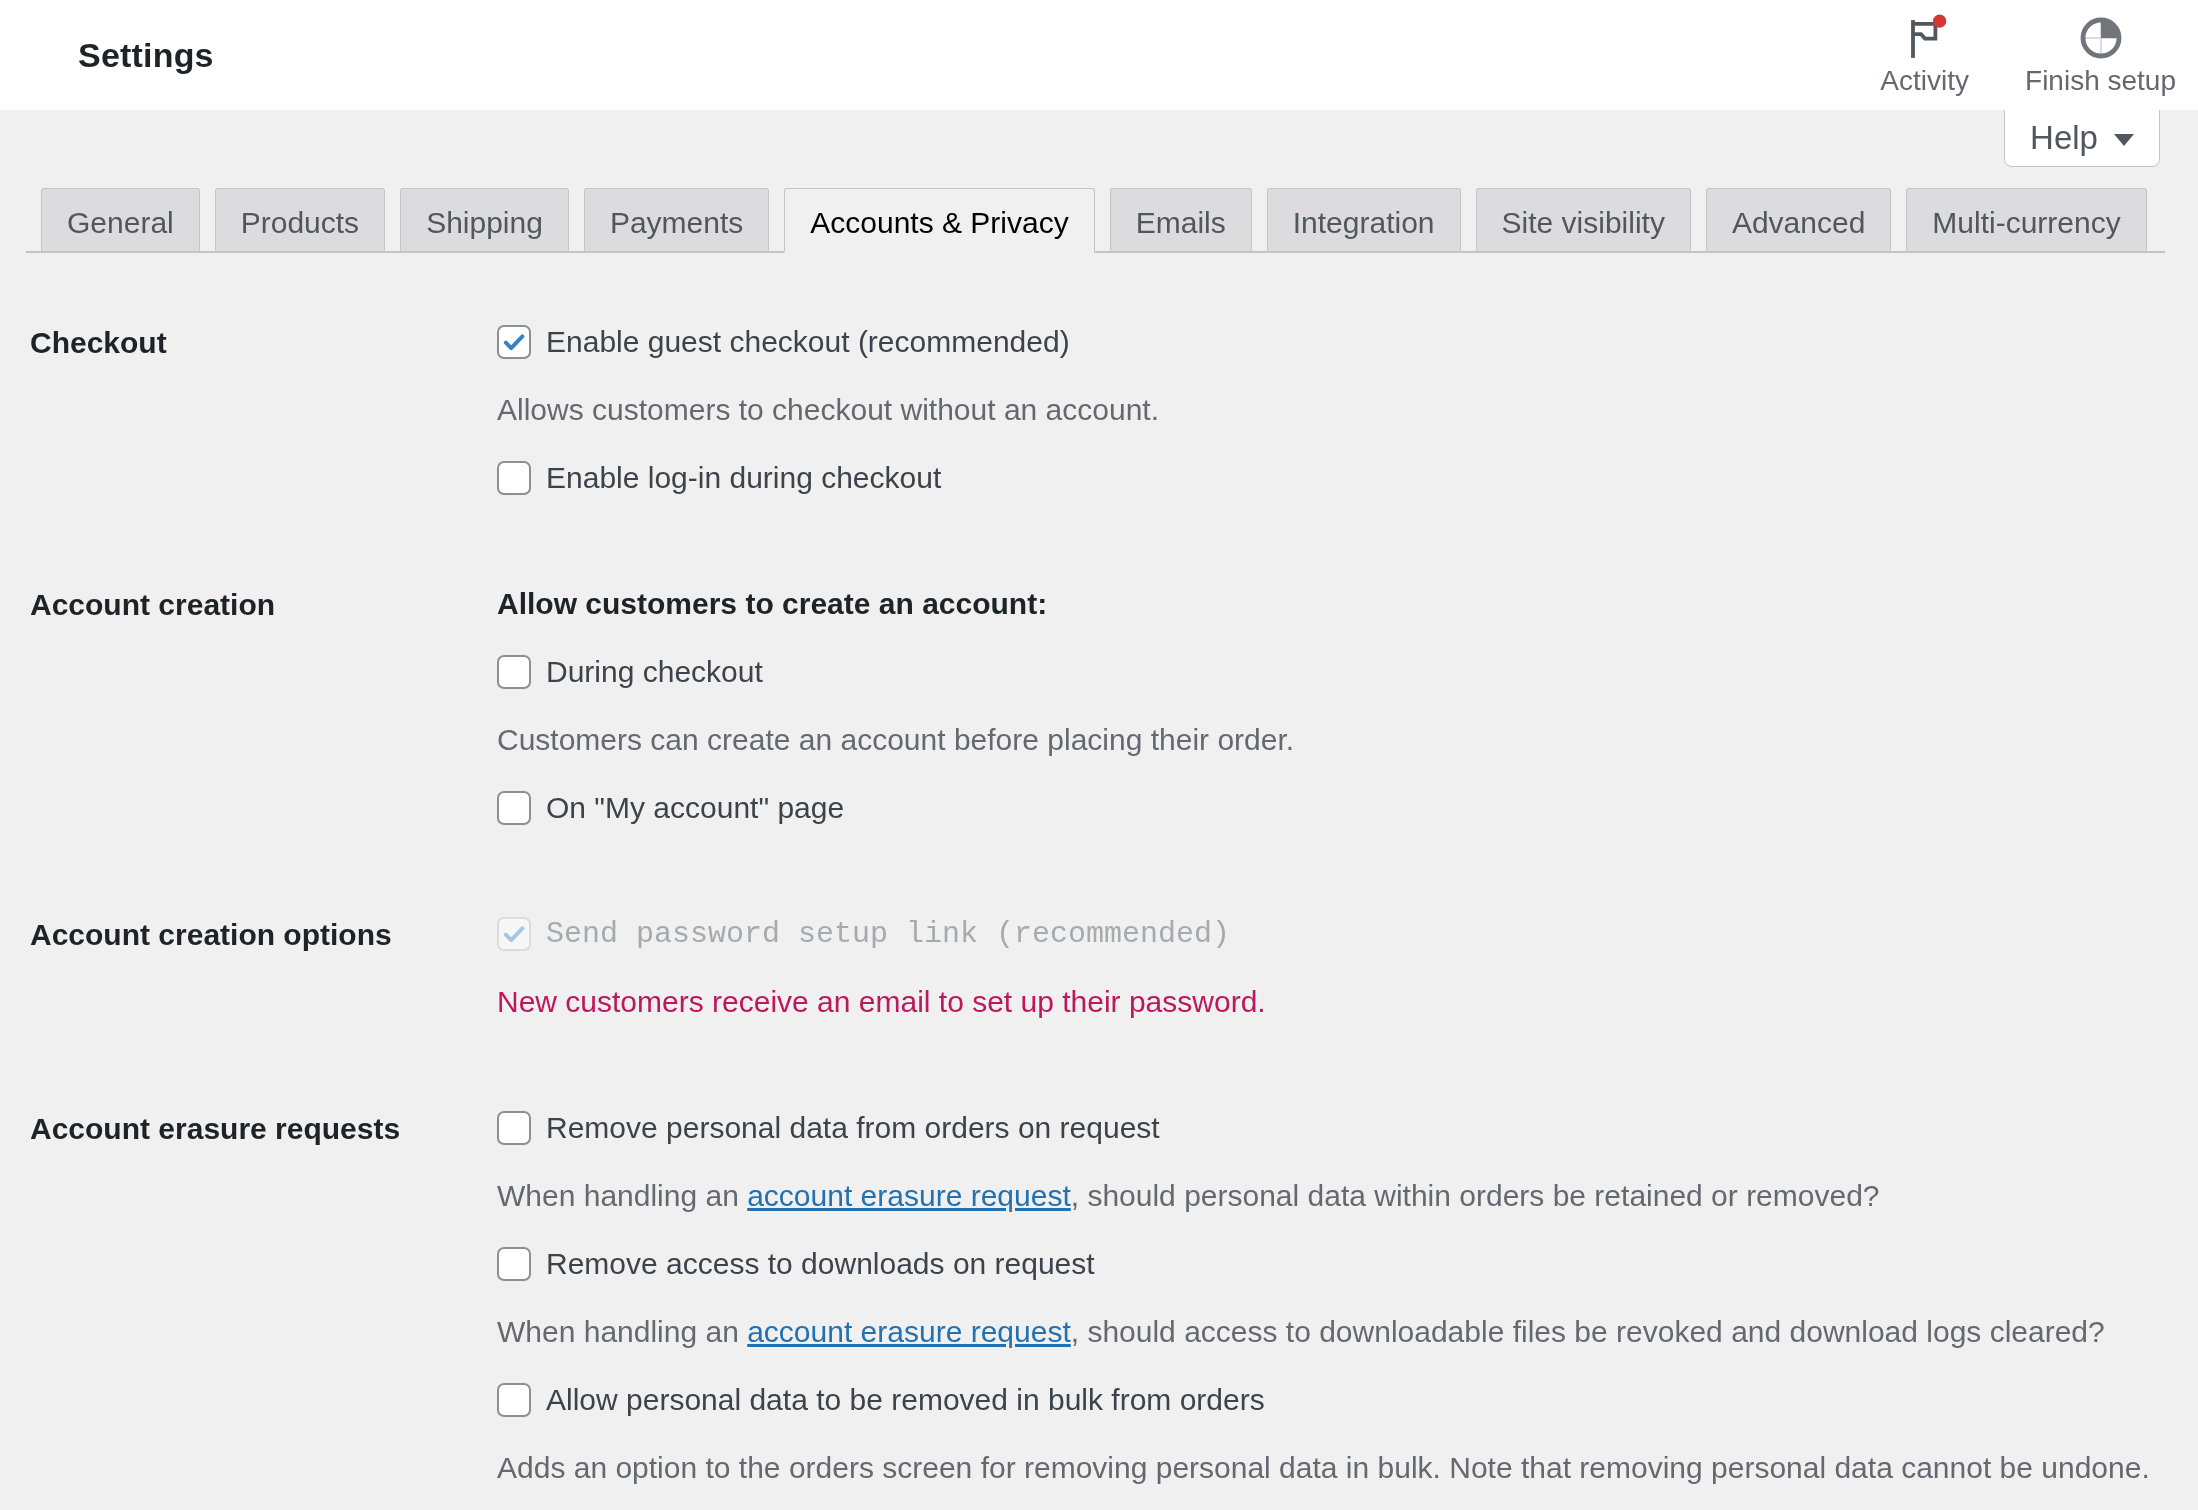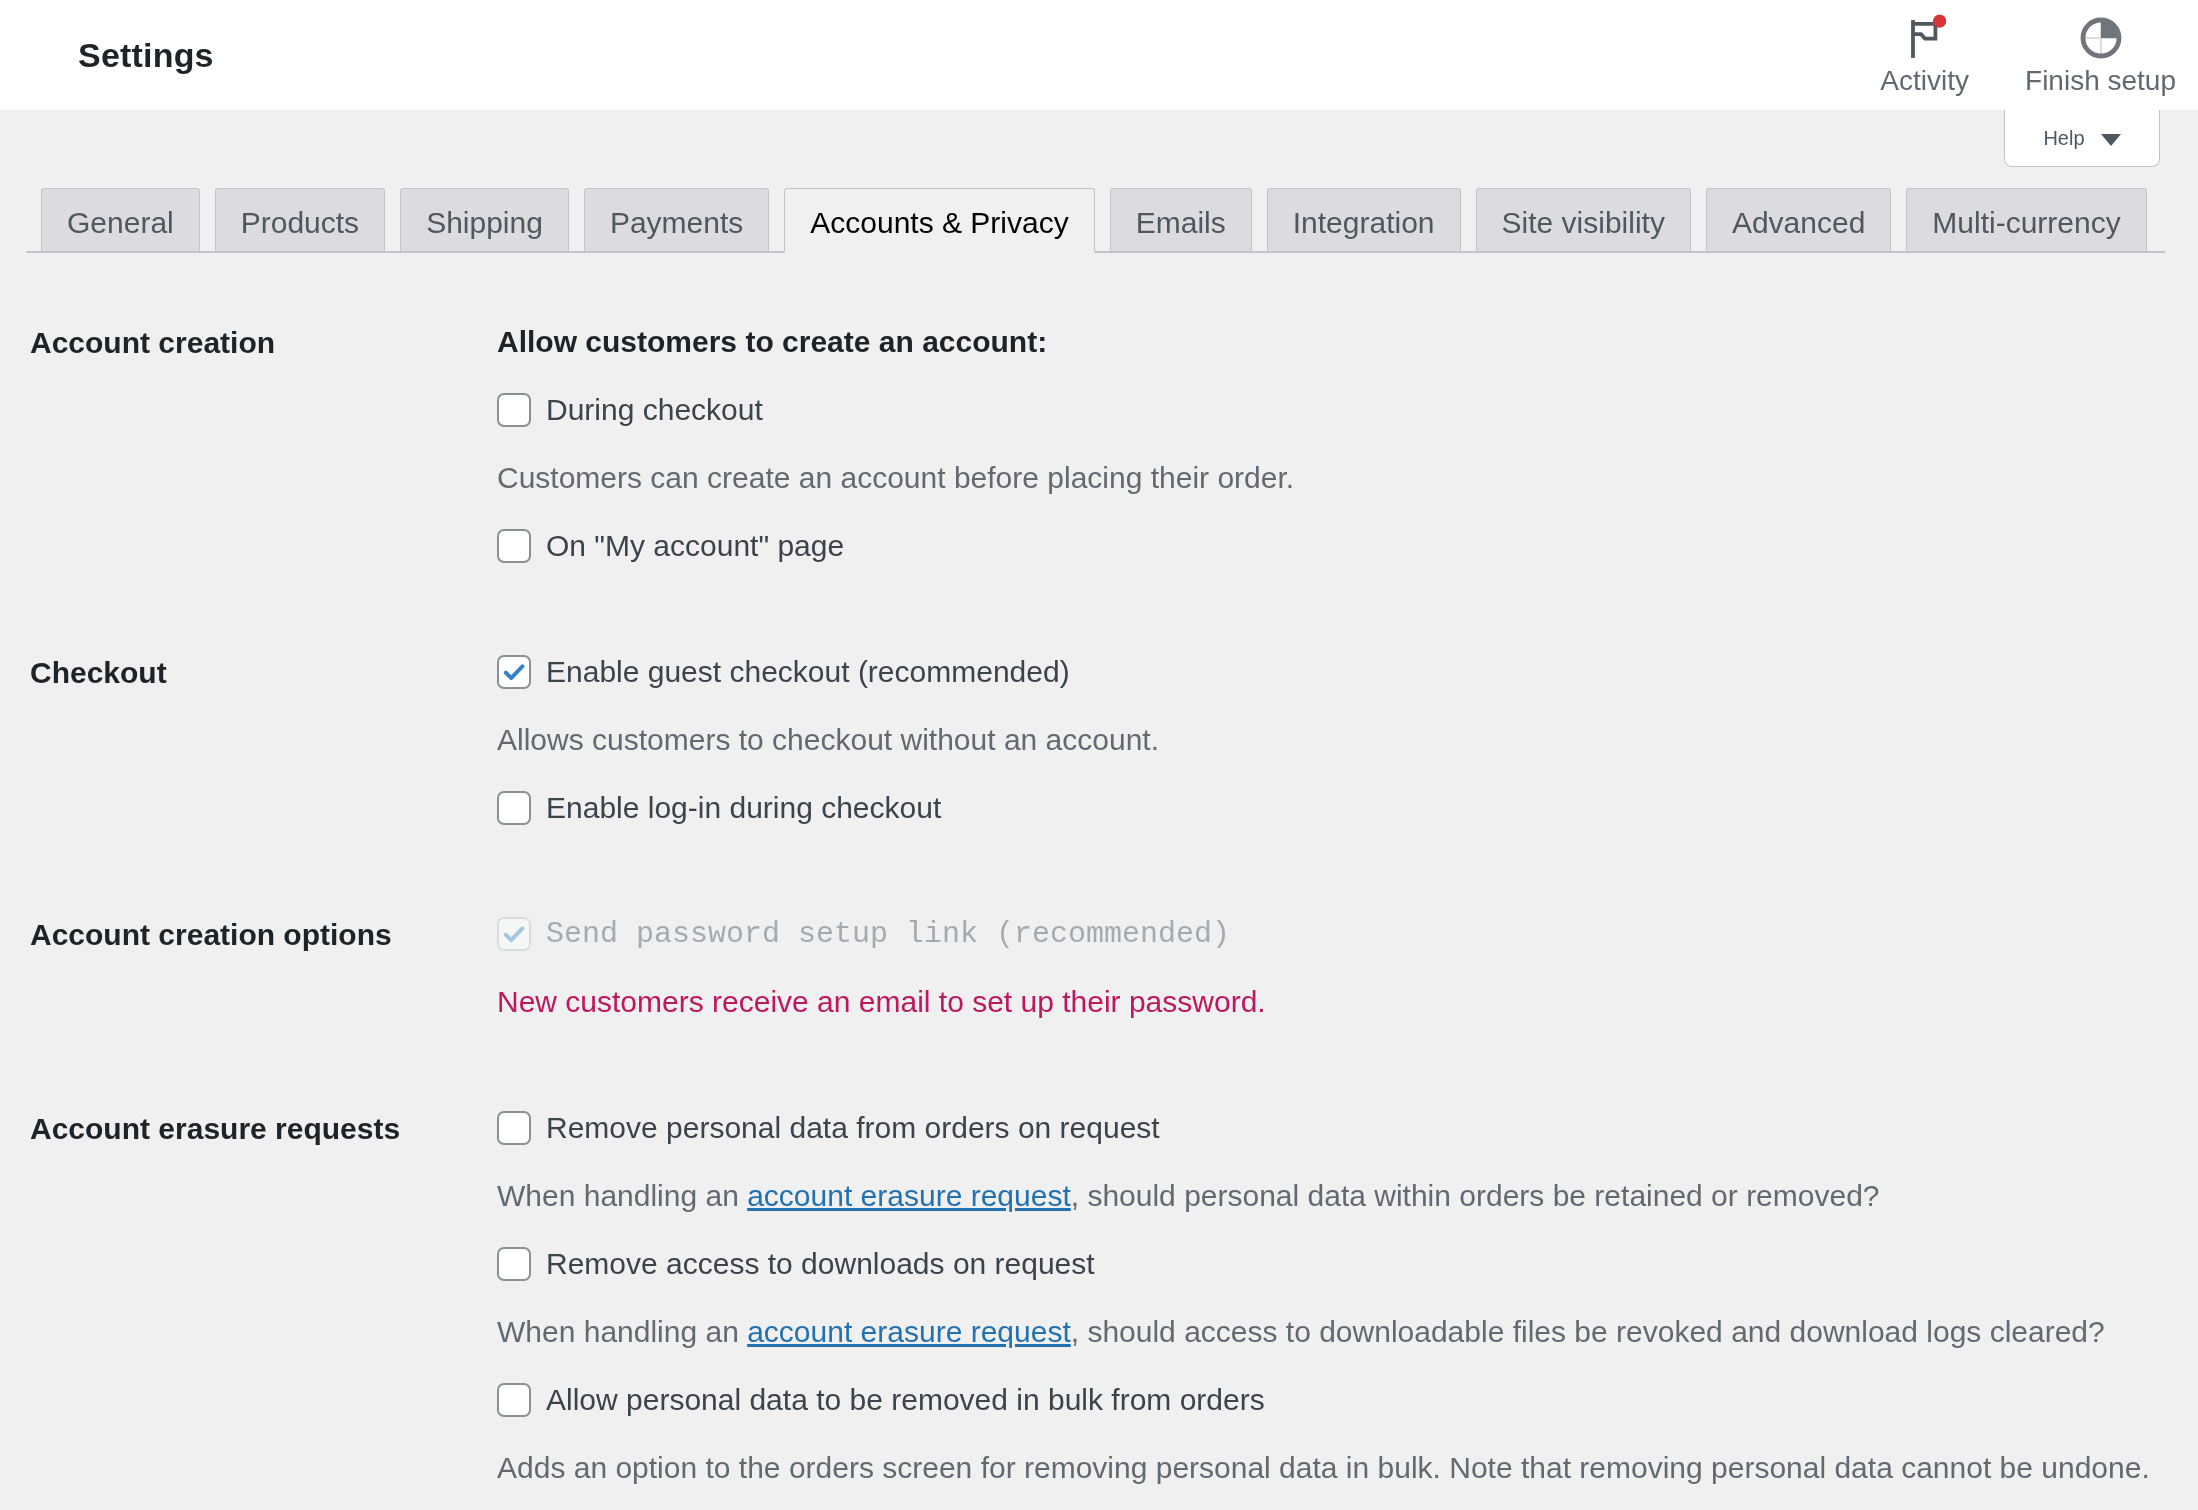--- a/index.html
+++ b/index.html
@@ -61,21 +61,21 @@
     border: 1px solid #c3c4c7;
     border-top: none;
     border-radius: 0 0 8px 8px;
     display: flex;
     align-items: center;
     justify-content: center;
     gap: 16px;
     cursor: pointer;
     z-index: 5;
   }
-  .help-tab .help-text { font-size: 20px; color: #50575e; }
+  .help-tab .help-text { font-size: 33px; color: #50575e; }
   .help-caret {
     width: 0; height: 0;
     border-left: 10px solid transparent;
     border-right: 10px solid transparent;
     border-top: 12px solid #50575e;
     margin-top: 4px;
   }
 
   
   .nav-tab-wrapper {
@@ -220,49 +220,49 @@
     <a class="nav-tab active">Accounts &amp; Privacy</a>
     <a class="nav-tab">Emails</a>
     <a class="nav-tab">Integration</a>
     <a class="nav-tab">Site visibility</a>
     <a class="nav-tab">Advanced</a>
     <a class="nav-tab">Multi-currency</a>
   </nav>
 
 <div class="settings-form">
     <div class="section-row">
-      <div class="section-label">Account creation</div>
-      <div class="section-content">
-        <p class="subheading">Allow customers to create an account:</p>
-        <label class="checkbox-row">
-          <span class="checkbox"></span>
-          <span class="cb-label">During checkout</span>
-        </label>
-        <p class="desc"><span>Customers can create an account before placing their order.</span></p>
-        <label class="checkbox-row">
-          <span class="checkbox"></span>
-          <span class="cb-label">On "My account" page</span>
-        </label>
-      </div>
-    </div>
-    <div class="section-row">
       <div class="section-label">Checkout</div>
       <div class="section-content">
         <label class="checkbox-row">
           <span class="checkbox checked">
             <svg viewBox="0 0 24 24">
               <path d="M5 12.6l4.6 4.6L19.2 7.2" fill="none" stroke="currentColor" stroke-width="3.4" stroke-linecap="round" stroke-linejoin="round"></path>
             </svg>
           </span>
           <span class="cb-label">Enable guest checkout (recommended)</span>
         </label>
         <p class="desc"><span>Allows customers to checkout without an account.</span></p>
         <label class="checkbox-row">
           <span class="checkbox"></span>
           <span class="cb-label">Enable log-in during checkout</span>
+        </label>
+      </div>
+    </div>
+    <div class="section-row">
+      <div class="section-label">Account creation</div>
+      <div class="section-content">
+        <p class="subheading">Allow customers to create an account:</p>
+        <label class="checkbox-row">
+          <span class="checkbox"></span>
+          <span class="cb-label">During checkout</span>
+        </label>
+        <p class="desc"><span>Customers can create an account before placing their order.</span></p>
+        <label class="checkbox-row">
+          <span class="checkbox"></span>
+          <span class="cb-label">On "My account" page</span>
         </label>
       </div>
     </div>
     <div class="section-row">
       <div class="section-label">Account creation options</div>
       <div class="section-content">
         <label class="checkbox-row disabled">
           <span class="checkbox checked disabled">
             <svg viewBox="0 0 24 24">
               <path d="M5 12.6l4.6 4.6L19.2 7.2" fill="none" stroke="currentColor" stroke-width="3.4" stroke-linecap="round" stroke-linejoin="round"></path>

